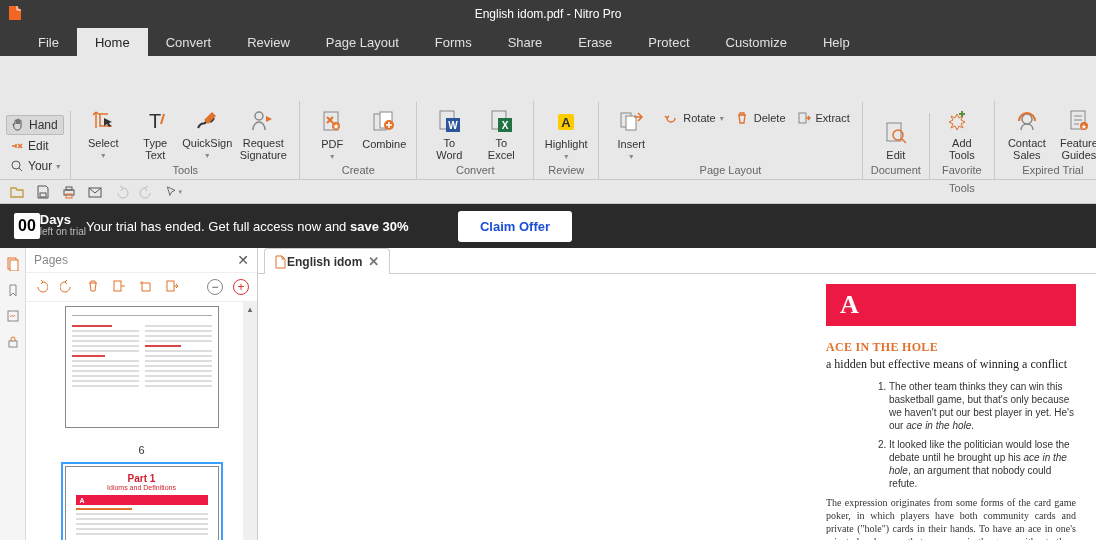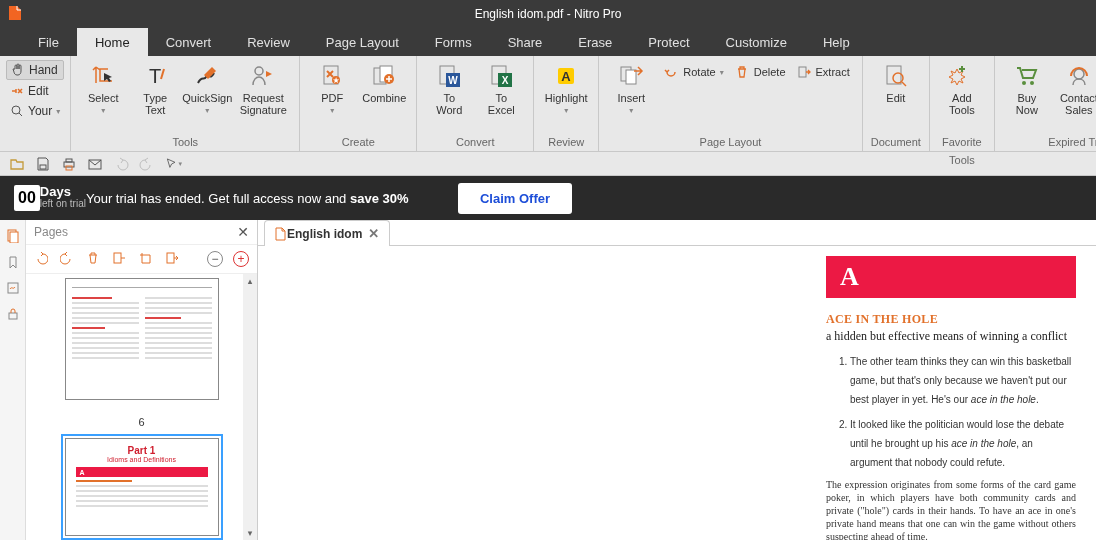--- a/index.html
+++ b/index.html
@@ -2,21 +2,21 @@
 <html><head>
 <meta charset="utf-8">
 <style>
 *{box-sizing:border-box;margin:0;padding:0;font-family:"Segoe UI",Arial,sans-serif;}
 body{background:#fff;width:1096px;height:540px;overflow:hidden;position:relative;}
 .titlebar{height:28px;background:#3a3a3a;color:#fff;display:flex;align-items:center;justify-content:center;font-size:12px;position:relative;}
 .titlebar .logo{position:absolute;left:6px;top:4px;width:18px;height:18px;}
 .menubar{height:28px;background:#3a3a3a;display:flex;align-items:stretch;font-size:13px;color:#e0e0e0;padding-left:20px;}
 .menubar .menuitem{padding:0 18px;display:flex;align-items:center;cursor:pointer;}
 .menubar .menuitem.active{background:#e8e8e8;color:#222;}
-.ribbon{height:96px;background:#e8e8e8;display:flex;border-bottom:1px solid #c8c8c8;}
+.ribbon{height:124px;background:#e8e8e8;display:flex;border-bottom:1px solid #c8c8c8;align-items:flex-end;}
 .ribbon .leftcol{width:80px;border-right:1px solid #c8c8c8;padding:4px 6px;font-size:12px;color:#333;display:flex;flex-direction:column;gap:2px;}
 .leftcol .qtool{display:flex;align-items:center;gap:4px;padding:2px 4px;cursor:pointer;}
 .leftcol .qtool.sel{background:#d8d8d8;border:1px solid #bbb;border-radius:2px;}
 .ribbon .group{border-right:1px solid #c8c8c8;display:flex;flex-direction:column;align-items:center;padding:4px 8px 0 8px;}
 .ribbon .group .groupbody{flex:1;display:flex;align-items:flex-start;gap:4px;}
 .ribbon .group .grouplabel{font-size:11px;color:#666;height:18px;line-height:18px;text-align:center;}
 .bigbtn{width:48px;display:flex;flex-direction:column;align-items:center;gap:2px;cursor:pointer;padding-top:2px;}
 .bigbtn .ico{width:28px;height:28px;display:flex;align-items:center;justify-content:center;}
 .bigbtn .lbl{font-size:11px;color:#333;text-align:center;line-height:12px;}
 .smallbtns{display:flex;gap:2px;padding-top:2px;}
@@ -63,21 +63,21 @@
 .doctabs{height:26px;background:#fff;border-bottom:1px solid #ccc;display:flex;align-items:flex-end;}
 .doctab{height:26px;background:#fff;border:1px solid #ccc;border-bottom:none;border-radius:4px 4px 0 0;display:flex;align-items:center;gap:0;padding:0 10px 0 8px;font-size:12px;color:#333;margin-left:6px;position:relative;top:1px;font-weight:bold;}
 .doctab .dtico{width:14px;height:14px;}
 .doctab .dtx{font-size:13px;color:#777;cursor:pointer;margin-left:6px;}
 .docview{flex:1;background:#fff;position:relative;overflow:hidden;}
 .page{position:absolute;right:20px;top:10px;width:250px;background:#fff;}
 .page .bigA{background:#ec1944;color:#fff;padding:6px 14px;font-size:26px;font-weight:700;font-family:Georgia,serif;margin-bottom:14px;}
 .page .idiom{color:#e2712b;font-weight:700;font-size:12px;font-family:Georgia,serif;letter-spacing:.3px;}
 .page .def{font-family:Georgia,serif;font-size:12px;color:#222;margin:2px 0 8px 0;line-height:15px;}
 .page ol{padding-left:24px;font-family:Georgia,serif;font-size:10px;color:#333;}
-.page ol li{margin-bottom:6px;line-height:19px;}
+.page ol li{margin-bottom:6px;line-height:13px;margin-left:39px;}
 .page ol li em{font-style:italic;}
 .page .expl{font-family:Georgia,serif;font-size:10px;color:#333;line-height:13px;margin-top:6px;text-align:justify;}
 svg{display:block;}
 </style>
 </head>
 <body>
 
 <div class="titlebar">
   <span class="logo">
     <svg viewBox="0 0 18 18">
@@ -318,31 +318,20 @@
           </span>
           <span class="lbl" style="white-space:pre-line">Add
 Tools</span>
         </div>
     </div>
     <div class="grouplabel">Favorite Tools</div>
   </div>
 
   <div class="group" style="border-right:none">
     <div class="groupbody">
-      <div class="bigbtn">
-          <span class="ico">
-            <svg width="26" height="26" viewBox="0 0 26 26">
-              <path d="M3 5h3l3 10h10l3-8H8" fill="none" stroke="#5a8f3e" stroke-width="2"></path>
-              <circle cx="10" cy="20" r="2" fill="#5a8f3e"></circle>
-              <circle cx="18" cy="20" r="2" fill="#5a8f3e"></circle>
-            </svg>
-          </span>
-          <span class="lbl" style="white-space:pre-line">Buy
-Now</span>
-        </div>
       <div class="bigbtn">
           <span class="ico">
             <svg width="26" height="26" viewBox="0 0 26 26">
               <circle cx="13" cy="11" r="5" fill="none" stroke="#888" stroke-width="1.5"></circle>
               <path d="M5 13a8 8 0 0116 0" fill="none" stroke="#e2712b" stroke-width="2"></path>
               <path d="M7 22c0-4 3-6 6-6s6 2 6 6" fill="none" stroke="#888" stroke-width="1.5"></path>
             </svg>
           </span>
           <span class="lbl" style="white-space:pre-line">Contact
 Sales</span>

